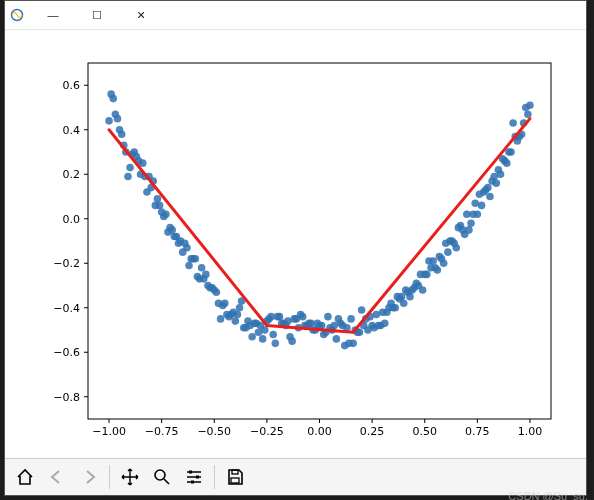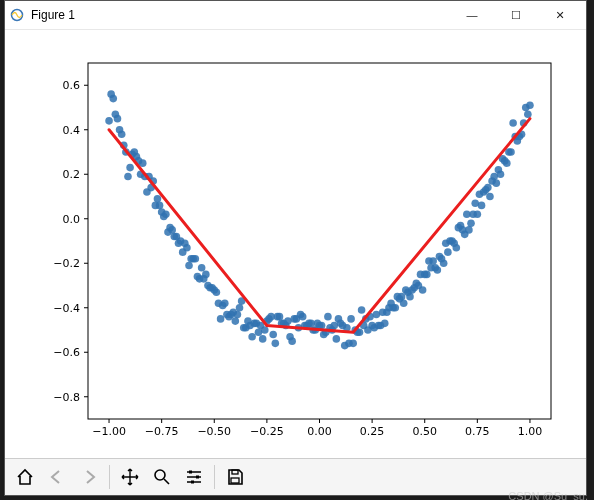--- a/index.html
+++ b/index.html
@@ -21,21 +21,20 @@
 <body>
 
 <div class="win">
   <div class="titlebar">
     <span class="icon">
       <svg width="14" height="14" viewBox="0 0 14 14">
           <circle cx="7" cy="7" r="5.5" fill="none" stroke="#3b78b7" stroke-width="1.5"></circle>
           <path d="M2 7 Q5 2 7 7 T12 7" fill="none" stroke="#f6c835" stroke-width="1.3"></path>
         </svg>
     </span>
-    <span class="title">Figure 1</span>
     <div class="winbtns">
       <div class="winbtn">—</div>
       <div class="winbtn">☐</div>
       <div class="winbtn">✕</div>
     </div>
   </div>
 
   <div class="canvas">
     <svg id="chart-svg" width="581" height="429">
         <rect x="83" y="33" width="463" height="356" fill="#fff" stroke="#000" stroke-width="1"></rect>

